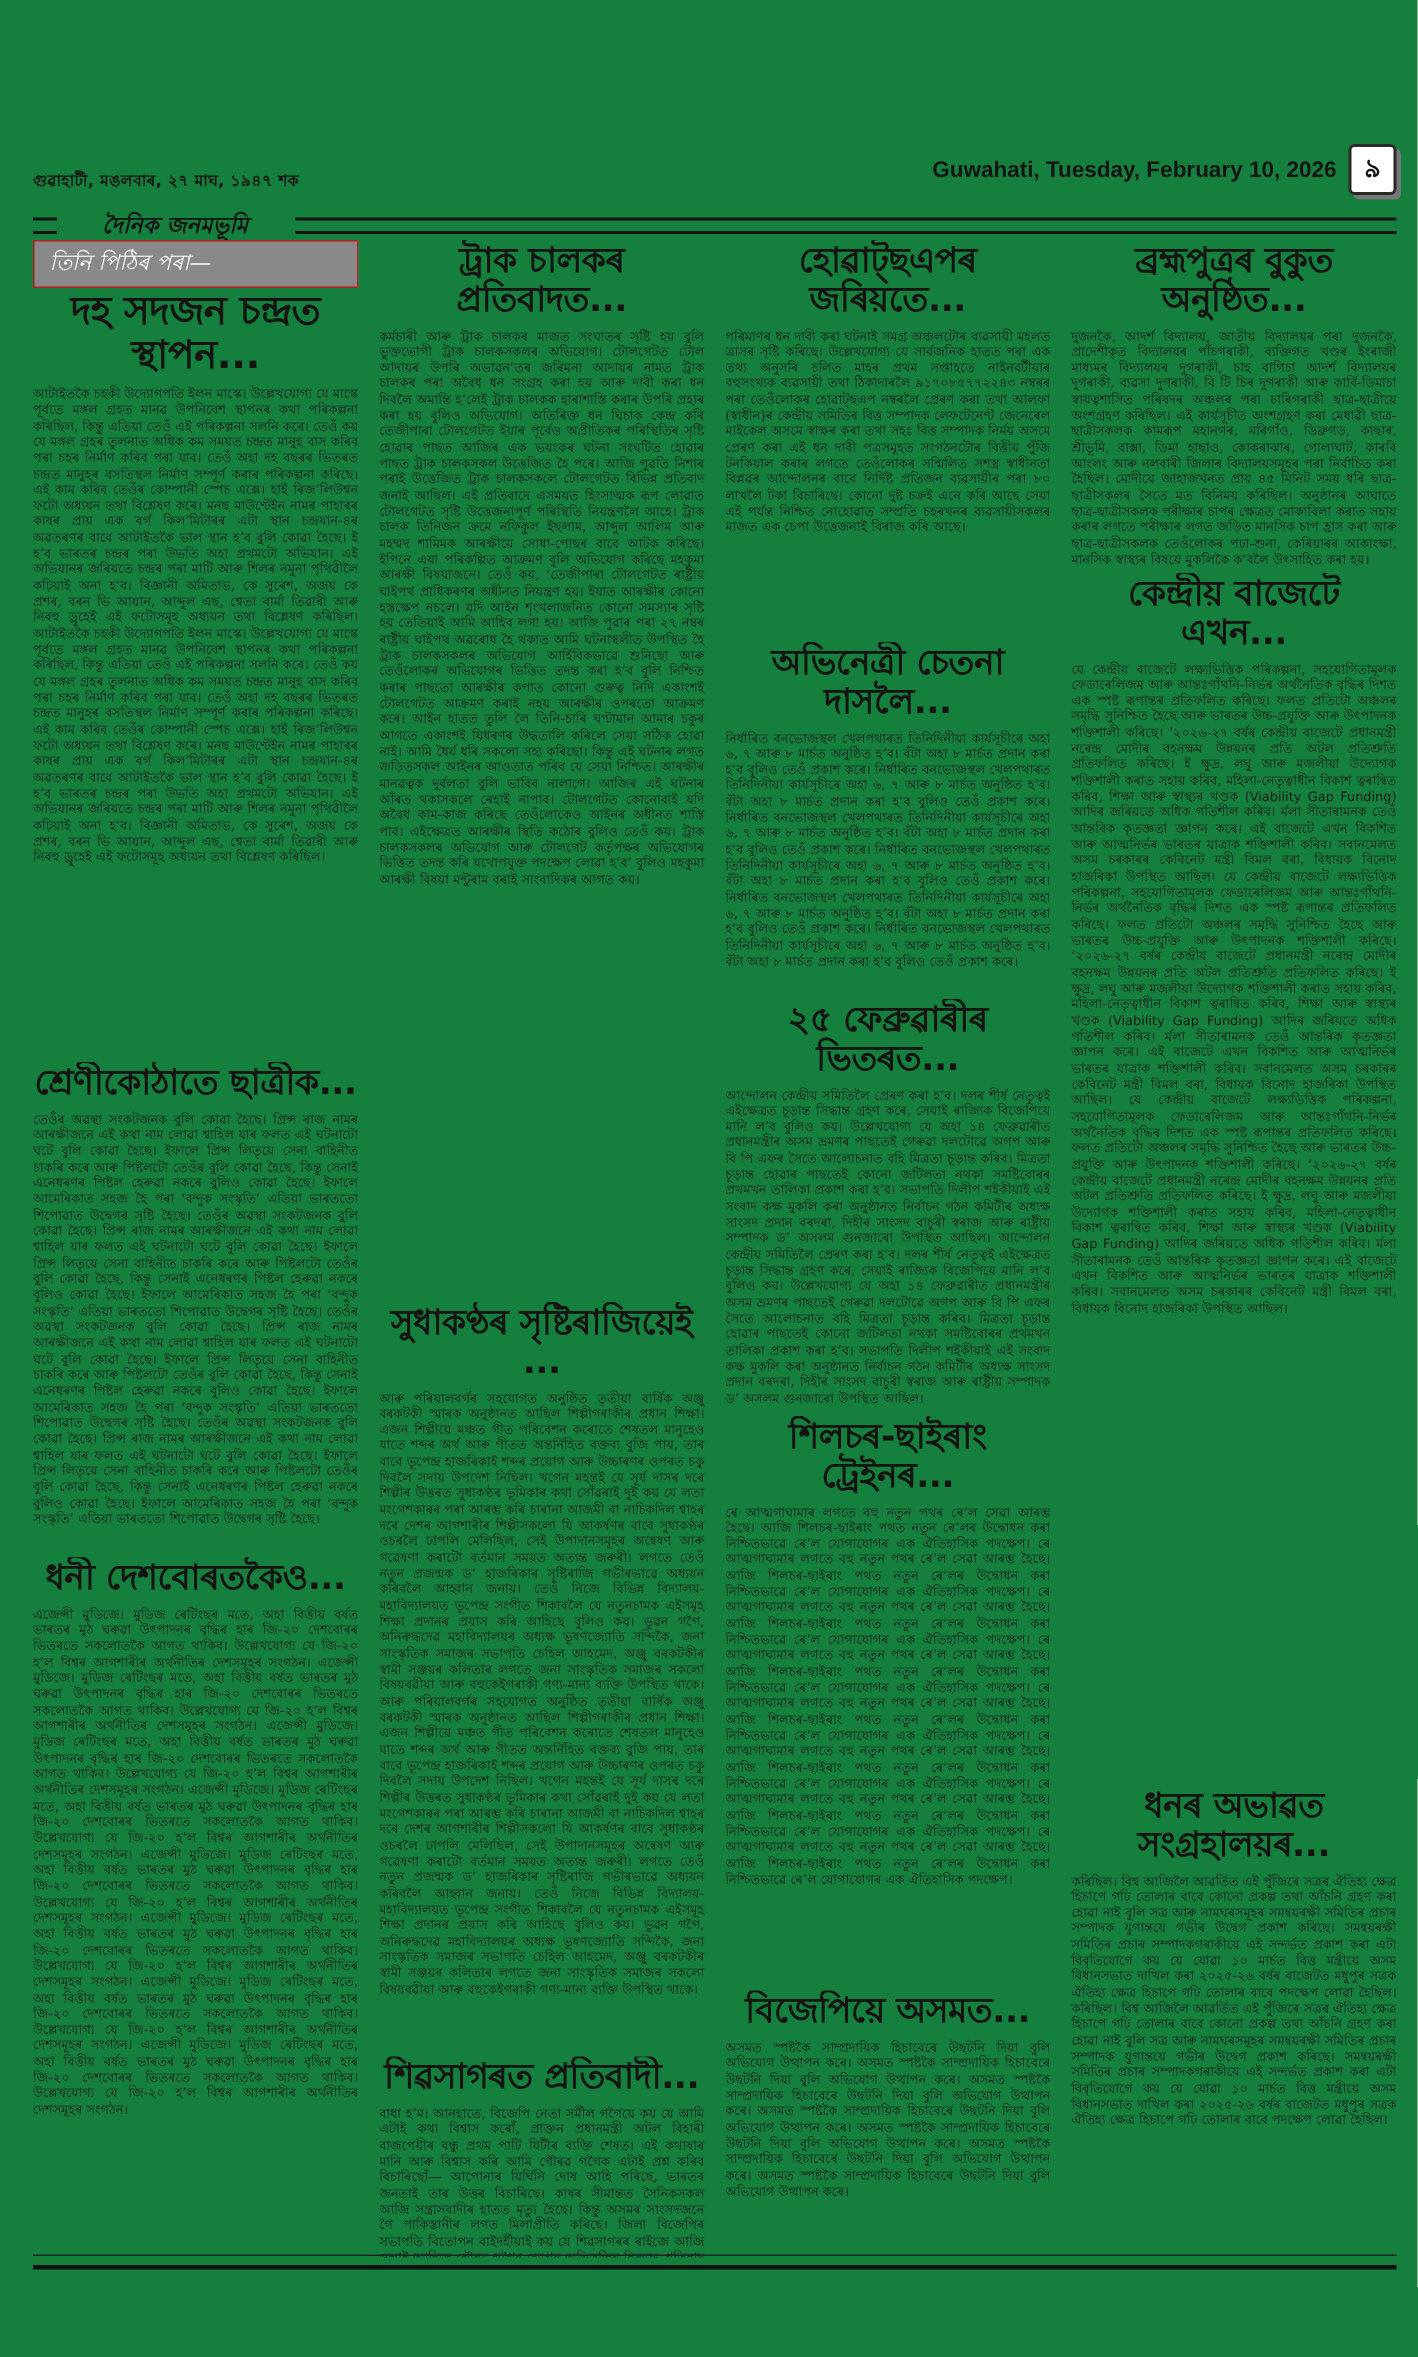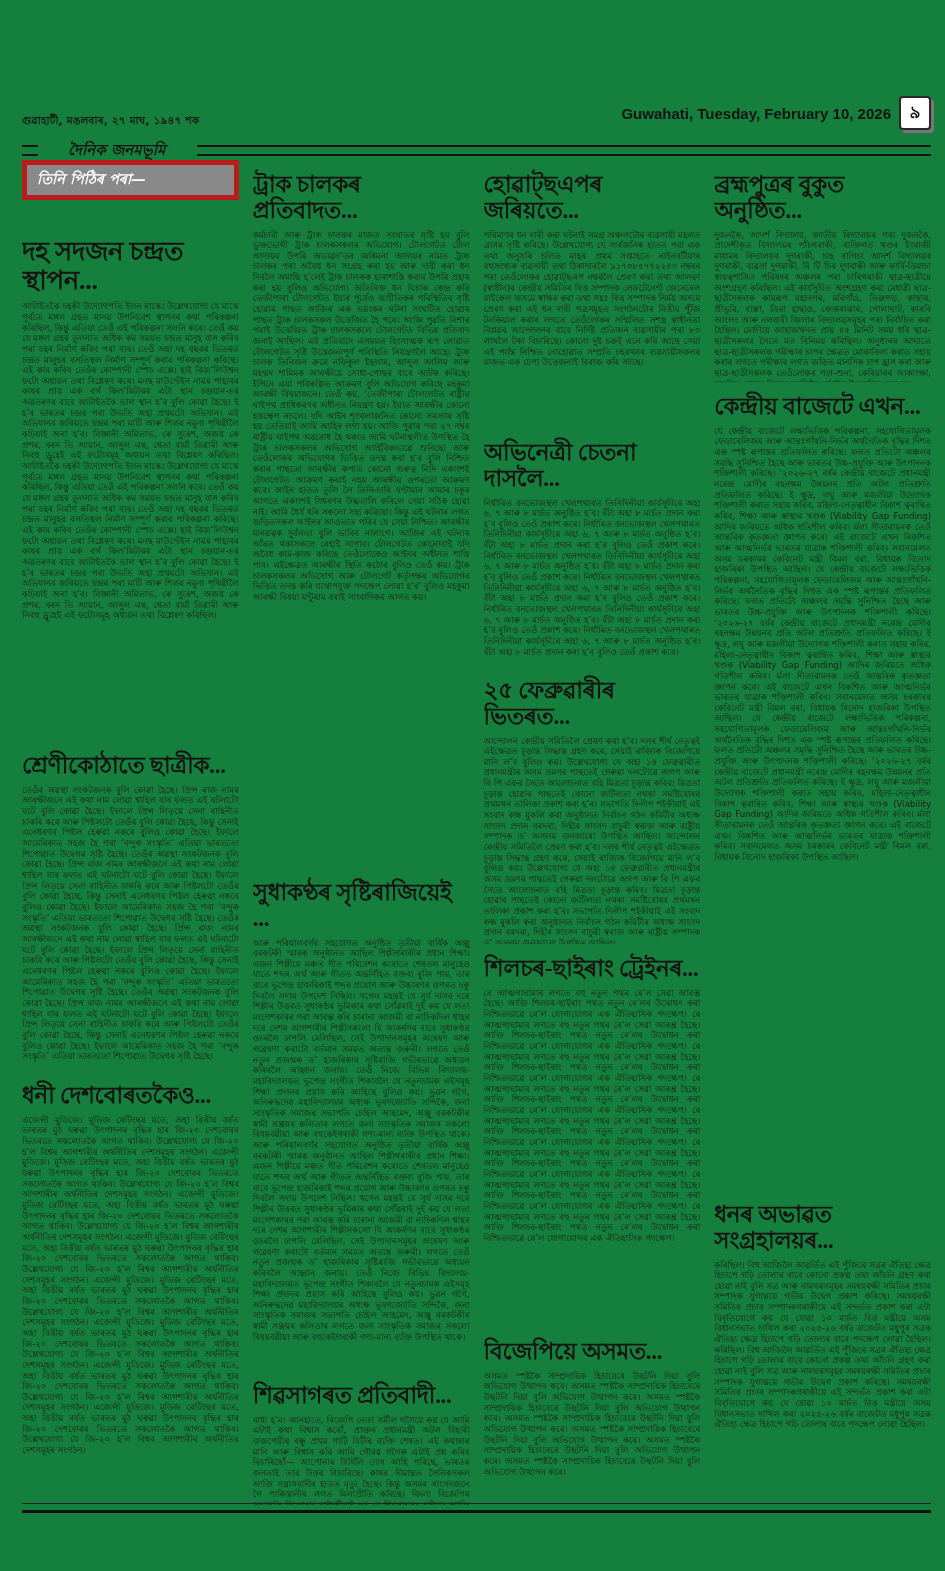--- a/index.html
+++ b/index.html
@@ -14,26 +14,26 @@
          border:2px solid #2a2a2a;border-radius:4px;background:#fff;
          box-shadow:3px 3px 0 #777;font-size:17px;font-weight:bold;}
   .masthead{position:absolute;top:138px;left:22px;right:14px;display:flex;align-items:center;gap:24px;}
   .dbl{height:7px;border-top:2.5px solid #141414;border-bottom:2.5px solid #141414;}
   .dbl.short{width:16px;margin-right:6px;}
   .dbl.long{flex:1;margin-left:8px;}
   .mast-title{font-size:15px;font-weight:bold;font-style:italic;white-space:nowrap;}
   .cols{position:absolute;top:160px;left:22px;right:14px;bottom:66px;
         display:grid;grid-template-columns:1fr 1fr 1fr 1fr;column-gap:14px;overflow:hidden;}
   .col{display:flex;flex-direction:column;overflow:hidden;}
-  .banner{height:30px;flex:0 0 30px;background:#898989;color:#fff;border:5px solid #b91c1c;
+  .banner{height:30px;flex:0 0 30px;background:#898989;color:#fff;border:1px solid #b91c1c;
           display:flex;align-items:center;padding-left:10px;font-size:14.5px;
-          font-style:italic;font-weight:bold;margin-bottom:25px;}
+          font-style:italic;font-weight:normal;margin-bottom:0;}
   article{overflow:hidden;flex:0 0 auto;}
-  article h2{margin:12px 0 6px;text-align:left;font-size:23px;line-height:1.12;
-             font-weight:bold;letter-spacing:-.3px;font-family:Liberation Serif, serif;}
+  article h2{margin:2px 0 6px;text-align:center;font-size:23px;line-height:1.12;
+             font-weight:bold;letter-spacing:-.3px;}
   article h2.xl{font-size:26px;}
   article p.body{margin:0;font-size:8.6px;line-height:1.24;text-align:justify;
                  color:#1b1a19;word-break:break-word;}
   .botrule{position:absolute;left:22px;right:14px;bottom:58px;height:6px;
            border-top:1px solid #222;border-bottom:3.5px solid #111;}
 </style>
 </head>
 <body>
 
 <div class="page">

